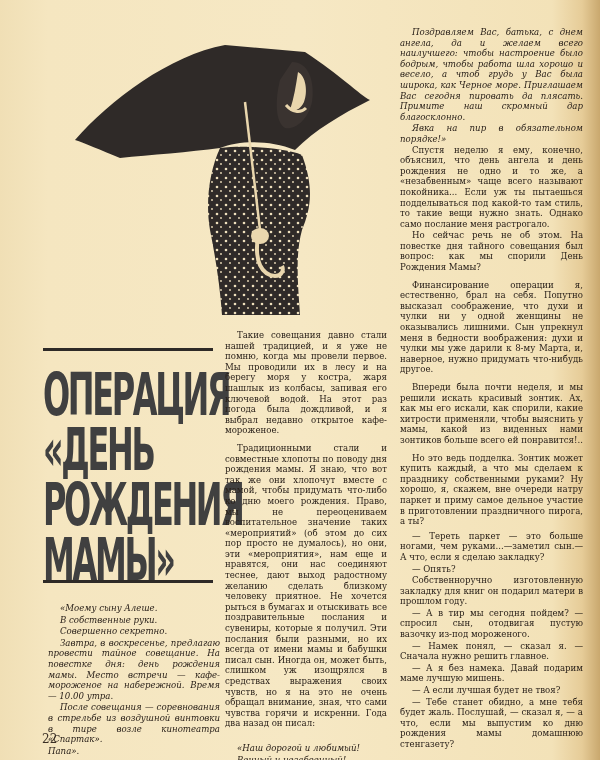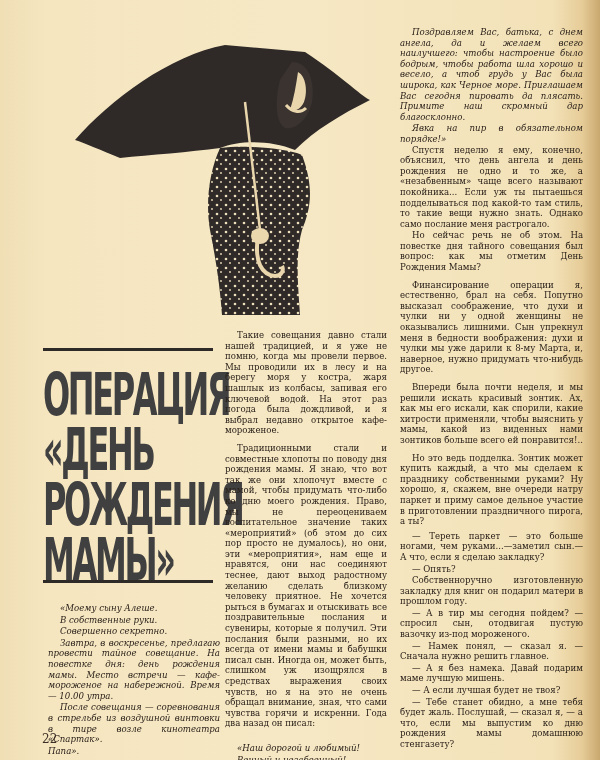--- a/index.html
+++ b/index.html
@@ -91,21 +91,21 @@
 
   </div>
 </div>
 
 <div class="col" style="left:400px; top:27px; width:183px;">
   <div class="ital">
     <p>Поздравляем Вас, батька, с днем ангела, да и желаем всего наилучшего: чтобы настроение было бодрым, чтобы работа шла хорошо и весело, а чтоб грудь у Вас была широка, как Черное море. Приглашаем Вас сегодня пировать да плясать. Примите наш скромный дар благосклонно.</p>
     <p>Явка на пир в обязательном порядке!»</p>
   </div>
   <p>Спустя неделю я ему, конечно, объяснил, что день ангела и день рождения не одно и то же, а «незабвенным» чаще всего называют покойника... Если уж ты пытаешься подделываться под какой-то там стиль, то такие вещи нужно знать. Однако само послание меня растрогало.</p>
-  <p>Но сейчас речь не об этом. На повестке дня тайного совещания был вопрос: как мы отметим День Рождения Мамы?</p>
+  <p>Но сейчас речь не об этом. На повестке дня тайного совещания был вопрос: как мы спорили День Рождения Мамы?</p>
   <p class="gap">Финансирование операции я, естественно, брал на себя. Попутно высказал соображение, что духи и чулки ни у одной женщины не оказывались лишними. Сын упрекнул меня в бедности воображения: духи и чулки мы уже дарили к 8-му Марта, и, наверное, нужно придумать что-нибудь другое.</p>
   <p class="gap">Впереди была почти неделя, и мы решили искать красивый зонтик. Ах, как мы его искали, как спорили, какие хитрости применяли, чтобы выяснить у мамы, какой из виденных нами зонтиков больше всего ей понравится!..</p>
   <p class="gap">Но это ведь подделка. Зонтик может купить каждый, а что мы сделаем к празднику собственными руками? Ну хорошо, я, скажем, вне очереди натру паркет и приму самое дельное участие в приготовлении праздничного пирога, а ты?</p>
   <div class="dash" style="margin-top:4px;">
     <p>— Тереть паркет — это больше ногами, чем руками...—заметил сын.— А что, если я сделаю закладку?</p>
     <p>— Опять?</p>
     <p>Собственноручно изготовленную закладку для книг он подарил матери в прошлом году.</p>
     <p>— А в тир мы сегодня пойдем? — спросил сын, отодвигая пустую вазочку из-под мороженого.</p>
     <p>— Намек понял, — сказал я. — Сначала нужно решить главное.</p>
     <p>— А я без намека. Давай подарим маме лучшую мишень.</p>

